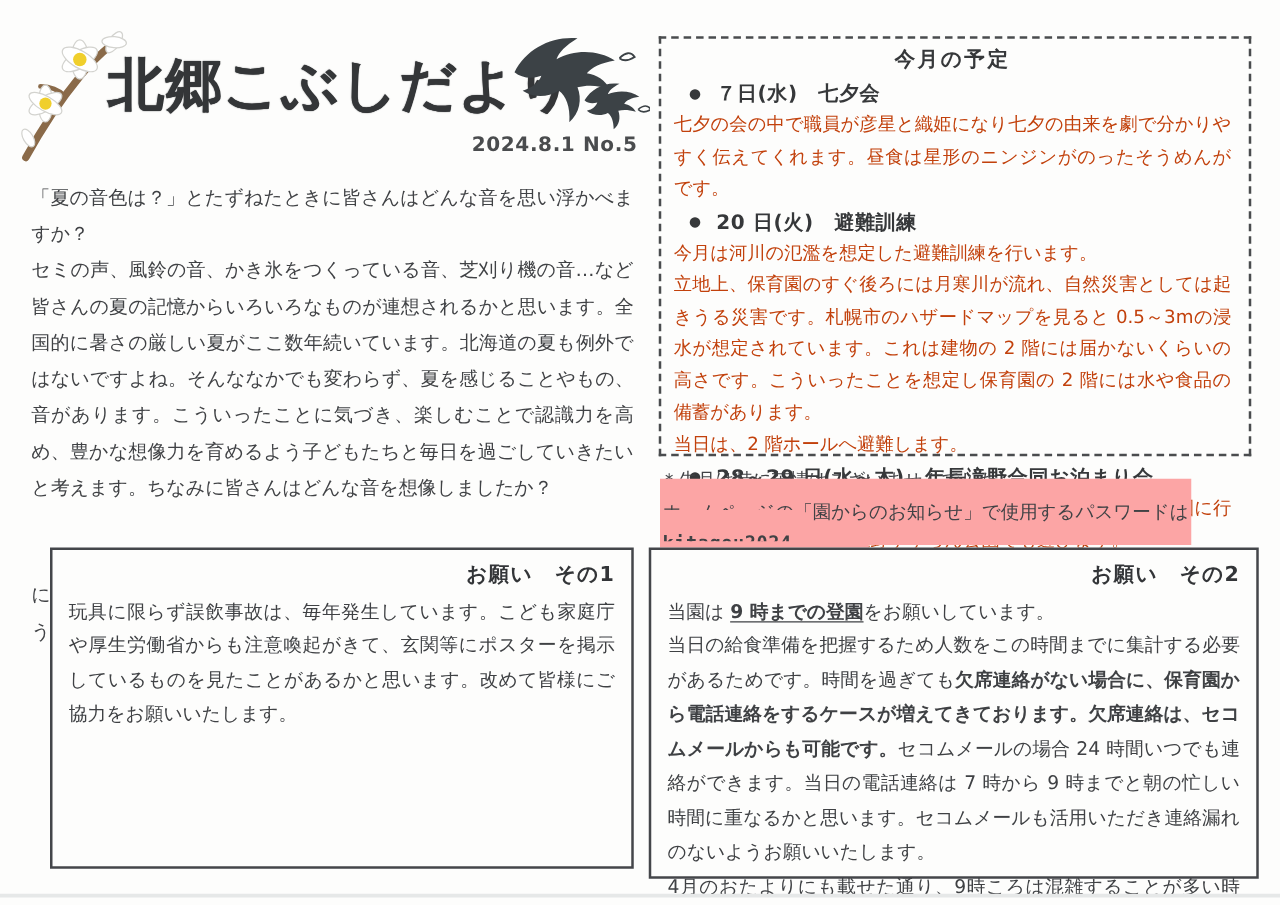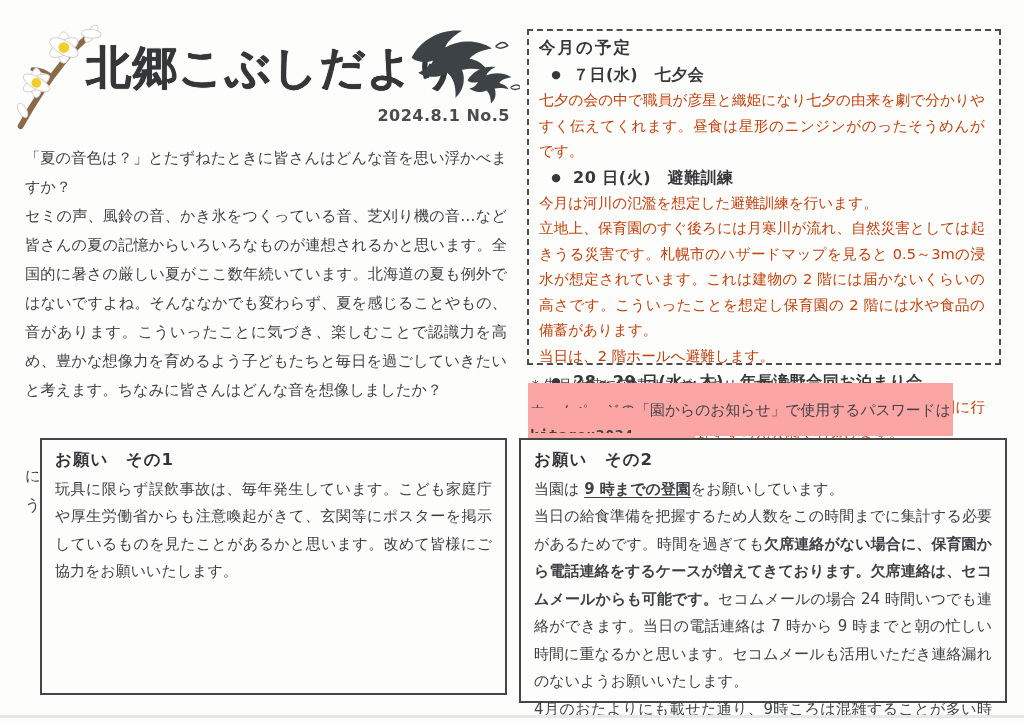--- a/index.html
+++ b/index.html
@@ -31,40 +31,40 @@
   .intro { position:absolute; left:25px; top:144px; width:482px;
     font-size:15.2px; line-height:29px; color:#404245; text-align:justify; }
   .intro p { margin:0; }
   .intro .gap { margin-top:28px; }
 
   
   .schedule-box {
     position:absolute; left:527px; top:29px; width:474px; height:336px;
     border:2px dashed #4a4c4e; background:#fdfdfc; padding:6px 14px 6px 10px;
   }
-  .schedule-title { text-align:left; font-weight:bold; font-size:16.5px; color:#36383a; margin-bottom:4px; letter-spacing:2px; }
+  .schedule-title { text-align:center; font-weight:bold; font-size:16.5px; color:#36383a; margin-bottom:4px; letter-spacing:2px; }
   .sch-item { display:flex; align-items:flex-start; margin-top:2px; }
   .sch-bullet { width:34px; text-align:center; font-size:11px; line-height:24px; color:#36383a; flex:none; }
   .sch-head { font-weight:bold; font-size:16px; color:#36383a; line-height:24px; letter-spacing:0.5px; }
   .sch-body { font-size:14.6px; line-height:25.5px; color:#c2410c; white-space:pre-line; text-align:justify; }
 
   
   .notes { position:absolute; left:528px; top:372px; width:478px; font-size:14.8px; line-height:25px; color:#404245; }
   .hl { background:#fca5a5; padding:18px 2px; }
   .pw { font-family:"DejaVu Sans Mono","Liberation Mono",monospace; font-weight:bold; letter-spacing:0.5px; }
 
   
   .req-box {
     position:absolute; background:#fdfdfc; border:2.5px solid #44464a;
     padding:6px 13px 8px 13px; font-size:15px; line-height:27.5px; color:#3f4144;
     text-align:justify;
   }
   .req-box-1 { left:40px; top:438px; width:467px; height:257px; }
   .req-box-2 { left:519px; top:438px; width:488px; height:265px; }
-  .req-title { text-align:left; font-weight:bold; font-size:16.5px; color:#333538; margin-bottom:2px; letter-spacing:1px; }
+  .req-title { text-align:right; font-weight:bold; font-size:16.5px; color:#333538; margin-bottom:2px; letter-spacing:1px; }
   .emph-ul { font-weight:bold; text-decoration:underline; text-underline-offset:3px; }
   .emph-b { font-weight:bold; }
 
   
   .scan-edge { position:absolute; left:0; bottom:6px; width:1024px; height:3px; background:#e6e8e8; }
 </style>
 </head>
 <body>
 
 <div class="page">

